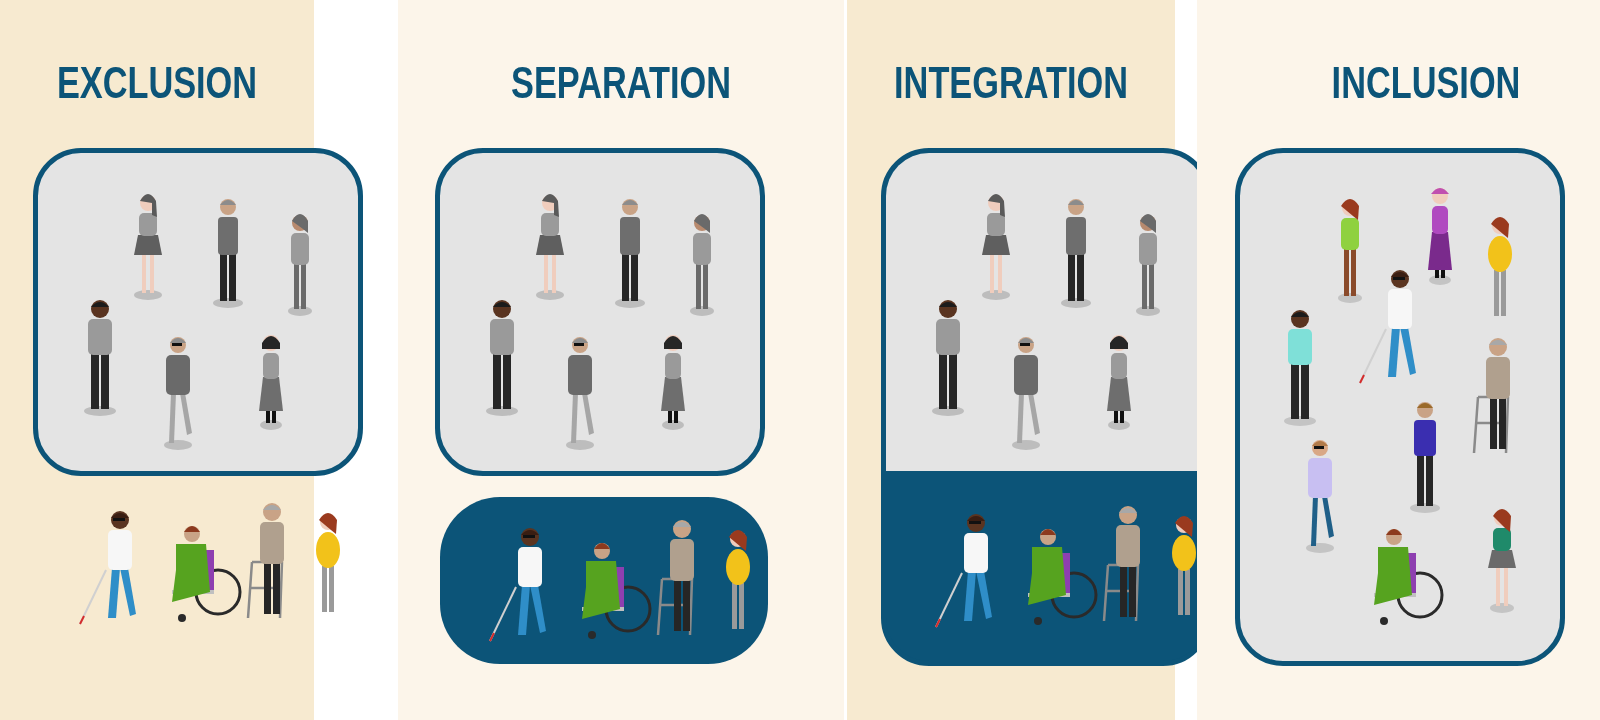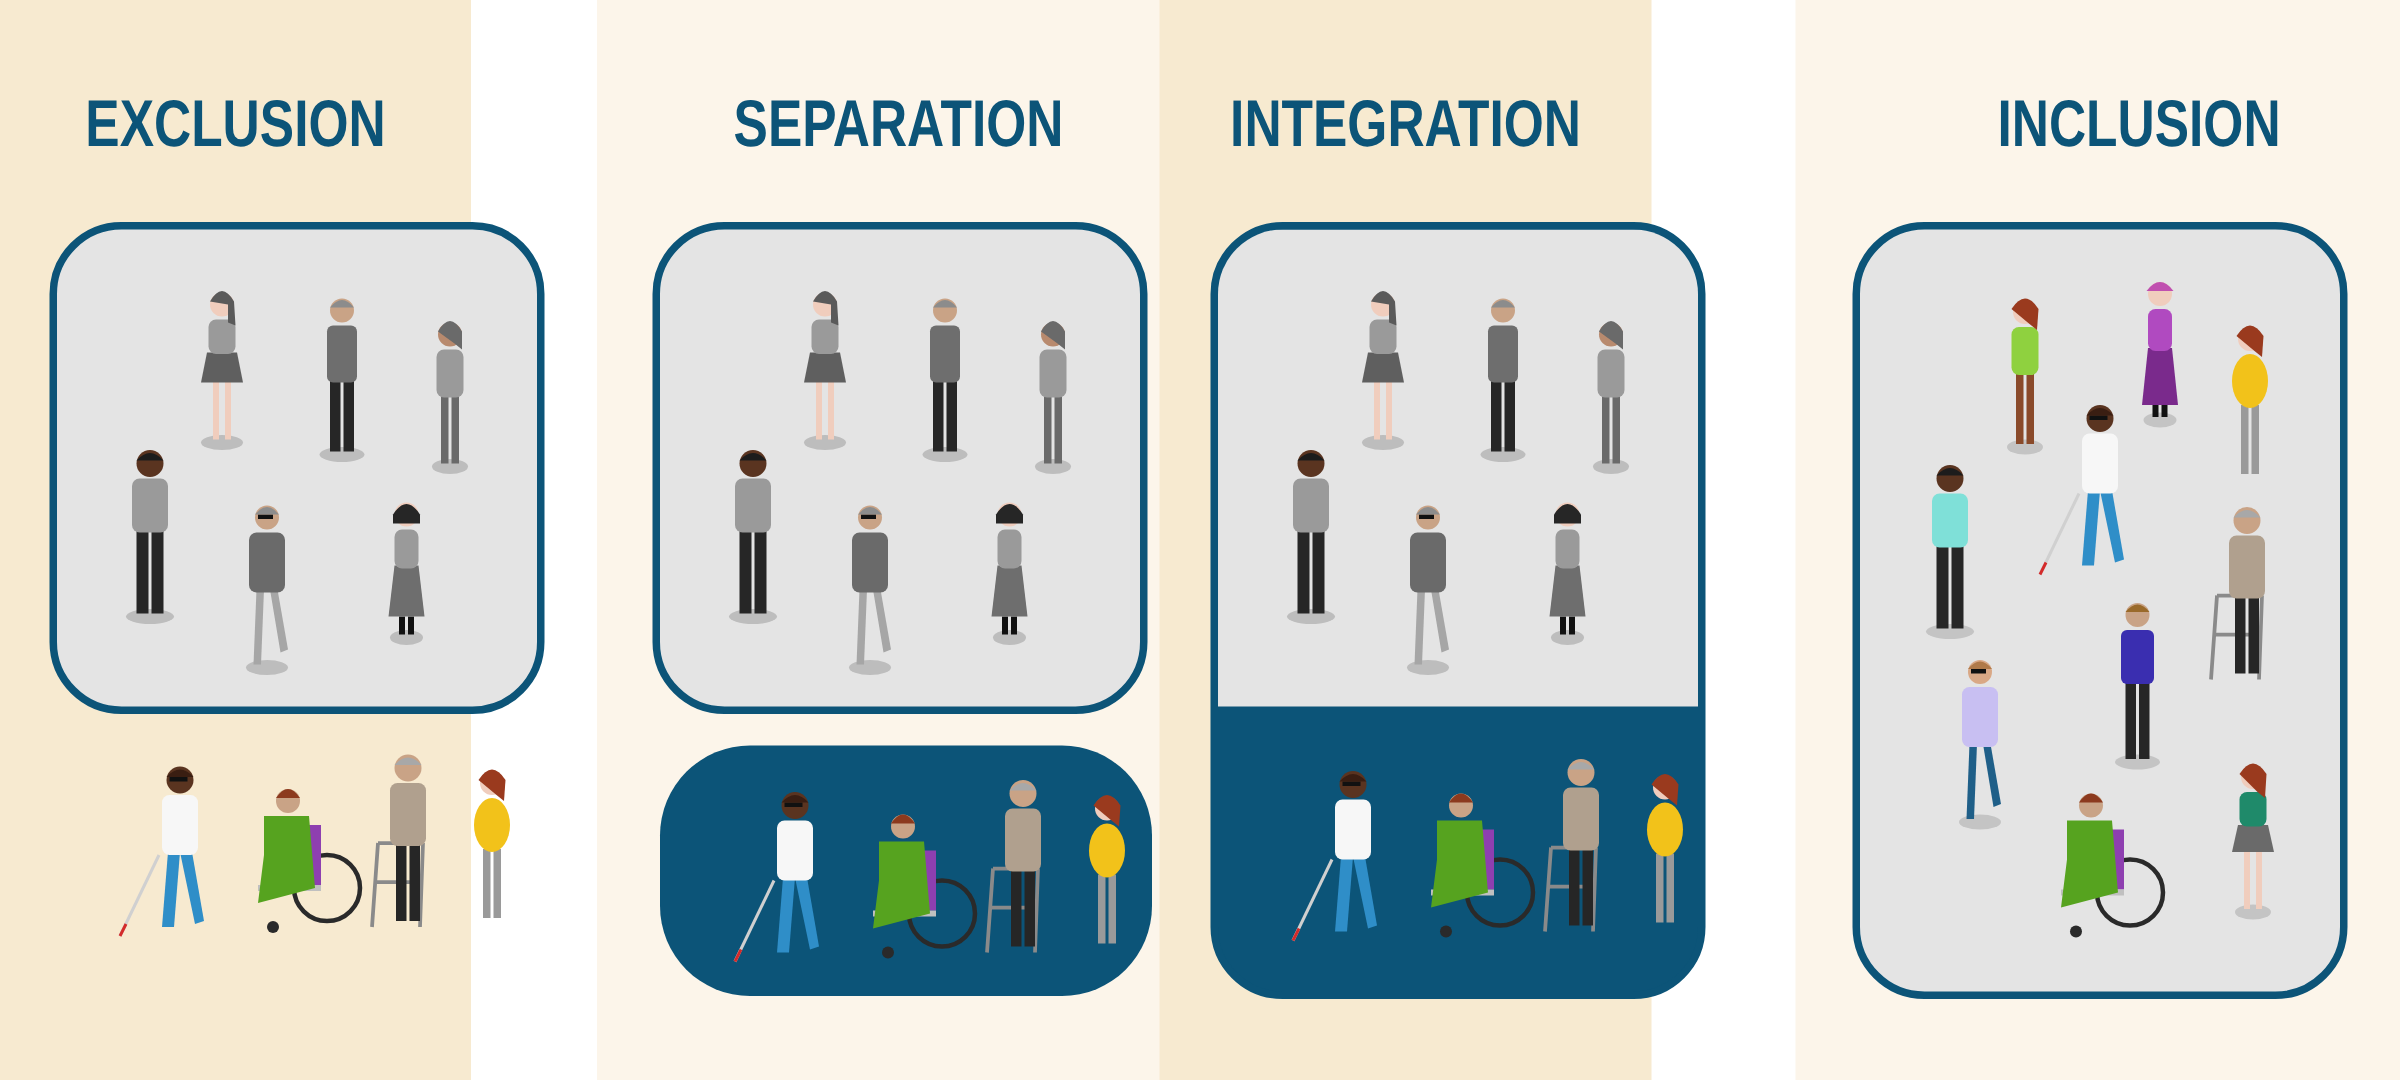--- a/index.html
+++ b/index.html
@@ -21,35 +21,35 @@
   <div class="box light" style="left:33px;top:148px;width:330px;height:328px;">
     <svg width="320" height="320" style="left:0;top:0;">
       <use href="#majority"></use>
     </svg>
   </div>
   <svg width="320" height="160" style="left:40px;top:490px;">
     <use href="#minority"></use>
   </svg>
 </div>
 
-<div class="col" style="left:398px;width:402px;background:#fcf5ea;">
+<div class="col" style="left:398px;width:402px;background:#fcf5ea;padding-left:44px;">
   <div class="title" style="color:#0c5478;">SEPARATION</div>
   <div class="box light" style="left:37px;top:148px;width:330px;height:328px;">
     <svg width="320" height="320" style="left:0;top:0;">
       <use href="#majority"></use>
     </svg>
   </div>
   <div class="box dark" style="left:42px;top:497px;width:328px;height:167px;">
     <svg width="320" height="160" style="left:0;top:0;">
       <use href="#minority" transform="translate(10,10)"></use>
     </svg>
   </div>
 </div>
 
-<div class="col" style="left:773px;width:328px;background:#f7ead0;">
+<div class="col" style="left:847px;width:328px;background:#f7ead0;">
   <div class="title" style="color:#0c5478;">INTEGRATION</div>
   <div class="box split" style="left:34px;top:148px;width:330px;height:518px;">
     <div class="upper">
       <svg width="320" height="320" style="left:0;top:0;">
         <use href="#majority"></use>
       </svg>
     </div>
     <svg width="320" height="160" style="left:10px;top:340px;">
       <use href="#minority"></use>
     </svg>

